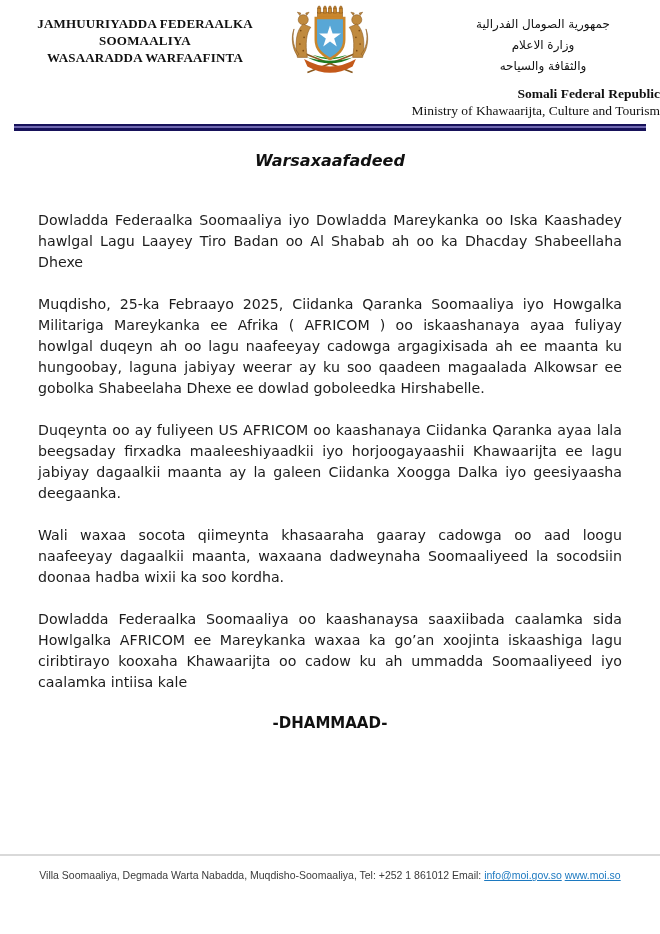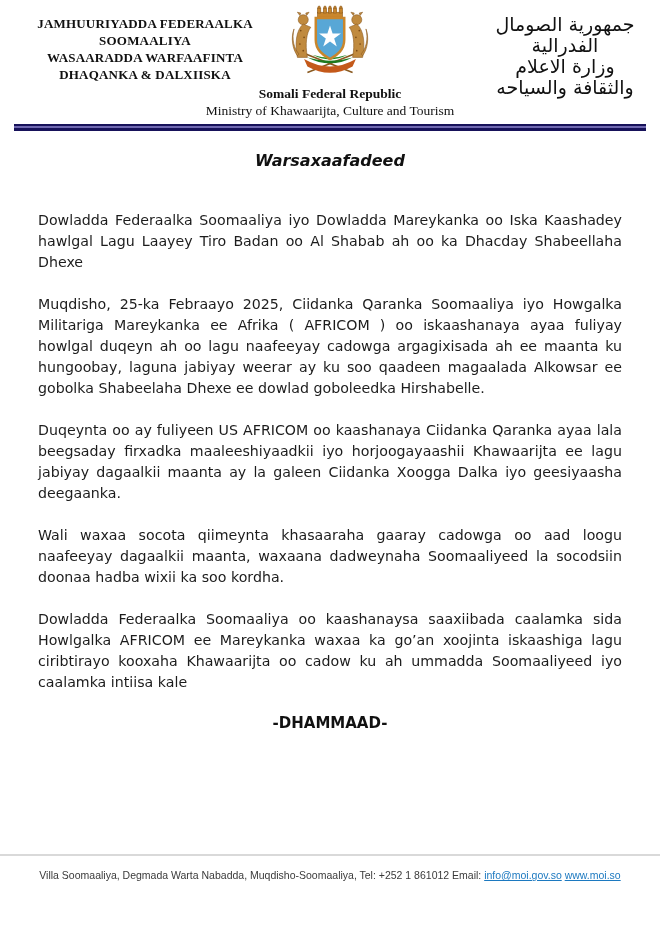--- a/index.html
+++ b/index.html
@@ -14,32 +14,32 @@
   
   .header{position:relative;height:124px;}
   .org-block{
     position:absolute;left:34px;top:15px;width:222px;
     text-align:center;
     font-family:"Liberation Serif",serif;
     font-weight:bold;font-size:13px;line-height:17px;
     color:#111;letter-spacing:.2px;
   }
   .arabic-block{
-    position:absolute;right:0;top:14px;width:190px;
+    position:absolute;right:22px;top:14px;width:190px;
     text-align:center;direction:rtl;
     font-family:"DejaVu Sans",sans-serif;
-    font-size:19px;line-height:21px;color:#111;
+    font-size:12px;line-height:21px;color:#111;
   }
   .emblem-wrap{
     position:absolute;left:50%;top:4px;transform:translateX(-50%);
     width:92px;height:80px;
   }
   .caption{
     position:absolute;top:86px;left:0;width:100%;
-    text-align:center;font-family:"Liberation Serif",serif;color:#111;
+    text-align:right;font-family:"Liberation Serif",serif;color:#111;
   }
   .caption-line1{font-weight:bold;font-size:13.5px;line-height:16px;}
   .caption-line2{font-size:13.5px;line-height:17px;}
   
   .divider-bar{
     margin:0 14px;height:7px;
     background:linear-gradient(#17125a 0 26%, #6f68b0 26% 60%, #17125a 60% 100%);
   }
   
   .doc-title{
@@ -74,21 +74,20 @@
 <body>
 
 <div class="page">
 
   <div class="header">
 
     <div class="org-block">
       <div>JAMHUURIYADDA FEDERAALKA</div>
       <div>SOOMAALIYA</div>
       <div>WASAARADDA WARFAAFINTA</div>
-      <div>DHAQANKA &amp; DALXIISKA</div>
     </div>
 
     <div class="emblem-wrap">
       <svg viewBox="0 0 110 92" width="92" height="80" aria-hidden="true">
 
         <line x1="28" y1="80" x2="84" y2="58" stroke="#8a5a20" stroke-width="2"></line>
         <line x1="82" y1="80" x2="26" y2="58" stroke="#8a5a20" stroke-width="2"></line>
 
         <path d="M28,62 Q55,76 82,62 Q55,70 28,62 Z" fill="#1e7a1e"></path>
         <path d="M34,59 Q55,70 76,59 Q55,66 34,59 Z" fill="#2a8c2a"></path>

